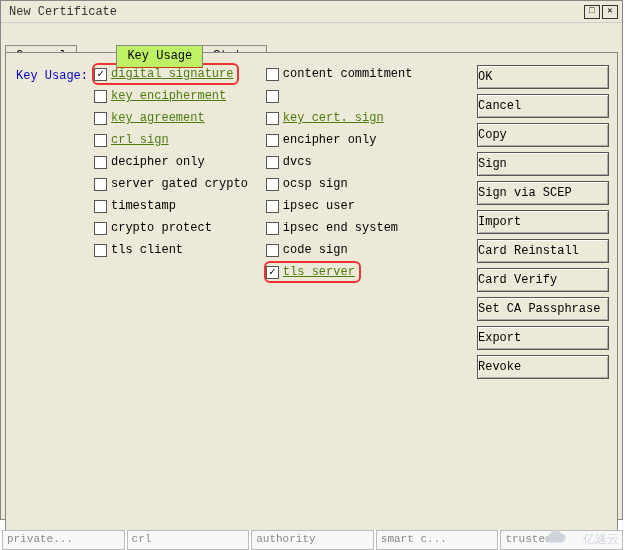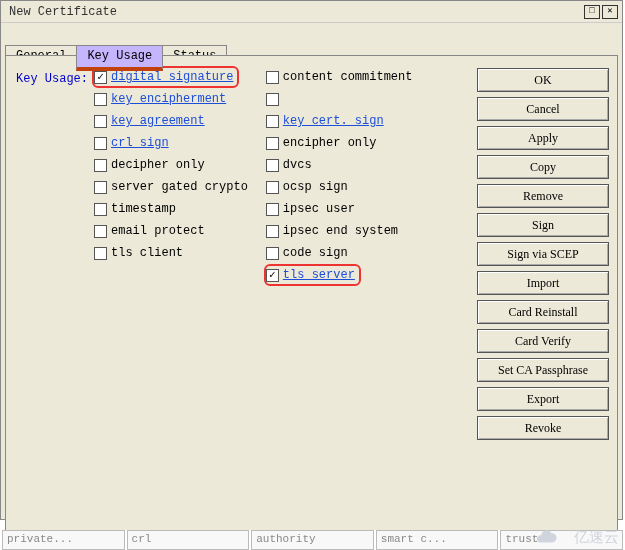--- a/index.html
+++ b/index.html
@@ -46,23 +46,24 @@
     padding: 3px 10px 4px;
     border: 1px solid #888;
     border-bottom: none;
     background: #ece9d8;
     margin-right: -1px;
     position: relative;
     top: 16px;
     text-align: right;
   }
   .tab.active {
-    background: #c4b5fd;
-    border-bottom: 4px solid #c2410c;
+    background: #bef264;
+    border-bottom: 1px solid #c2410c;
     z-index: 2;
+    margin-left: 40px;
   }
   .tab-panel {
     border: 1px solid #888;
     margin: 0 4px 4px 4px;
     height: 526px;
     background: #ece9d8;
     padding: 12px 8px 8px 8px;
     display: flex;
     position: relative;
   }
@@ -77,42 +78,42 @@
   .chk {
     width: 13px; height: 13px;
     border: 1px solid #555;
     background: #fff;
     display: inline-flex; align-items: center; justify-content: center;
     font-size: 11px; line-height: 1;
     color: #000;
   }
   .chk.checked::after { content: "✓"; }
   .chk-label { font-family: "Courier New", monospace; font-size: 12px; }
-  .chk-label.link { color: #1d4ed8; text-decoration: underline; }
+  .chk-label.link { color: #4d7c0f; text-decoration: underline; }
   .highlight-box {
     border: 2px solid #e33;
     border-radius: 6px;
     padding: 0 4px 0 0;
     margin: -2px -4px -2px -2px;
     display: inline-flex; align-items: center; gap: 4px;
     height: 22px;
   }
   .right-btns {
     width: 140px;
     display: flex; flex-direction: column; gap: 5px;
     padding-left: 8px;
   }
   .btn {
     height: 24px;
     border: 1px solid #555;
     background: #ece9d8;
     box-shadow: inset 1px 1px 0 #fff, inset -1px -1px 0 #aaa;
-    font-family: Liberation Serif, serif;
+    font-family: Liberation Mono, monospace;
     font-size: 12px;
-    display: flex; align-items: center; justify-content: center;
+    display: flex; align-items: center; justify-content: flex-start;
   }
   .statusbar {
     position: absolute;
     bottom: 0; left: 0; right: 0;
     height: 20px;
     display: flex;
     padding: 0 2px;
     gap: 2px;
     background: #fff;
   }
@@ -121,24 +122,24 @@
     flex: 1;
     font-size: 11px;
     color: #888;
     padding: 2px 4px;
     background: #f8f8f8;
     overflow: hidden; white-space: nowrap;
   }
   .watermark {
     position: absolute;
     bottom: 2px; right: 6px;
-    display: flex; align-items: center; gap: 17px;
+    display: flex; align-items: flex-end; gap: 17px;
     color: #d0d5dd;
     font-family: sans-serif;
-    font-size: 15px;
+    font-size: 12px;
   }
   .watermark svg { width: 22px; height: 22px; }
 </style>
 </head>
 <body>
 
 <div class="window">
 
   <div class="titlebar">
     <span class="title">New Certificate</span>
@@ -188,21 +189,21 @@
             <div class="chk-row">
               <span class="chk"></span>
               <span class="chk-label">server gated crypto</span>
             </div>
             <div class="chk-row">
               <span class="chk"></span>
               <span class="chk-label">timestamp</span>
             </div>
             <div class="chk-row">
               <span class="chk"></span>
-              <span class="chk-label">email protect</span>
+              <span class="chk-label">crypto protect</span>
             </div>
             <div class="chk-row">
               <span class="chk"></span>
               <span class="chk-label">tls client</span>
             </div>
           </div>
         <div class="col" id="col2">
             <div class="chk-row">
               <span class="chk"></span>
               <span class="chk-label">content commitment</span>
@@ -249,27 +250,21 @@
     </div>
 
     <div class="right-btns">
       <div class="btn">
           <span>OK</span>
         </div>
       <div class="btn">
           <span>Cancel</span>
         </div>
       <div class="btn">
-          <span>Apply</span>
-        </div>
-      <div class="btn">
           <span>Copy</span>
-        </div>
-      <div class="btn">
-          <span>Remove</span>
         </div>
       <div class="btn">
           <span>Sign</span>
         </div>
       <div class="btn">
           <span>Sign via SCEP</span>
         </div>
       <div class="btn">
           <span>Import</span>
         </div>

